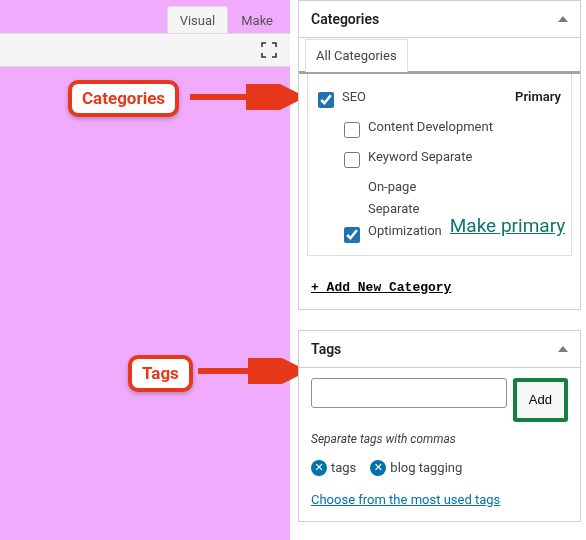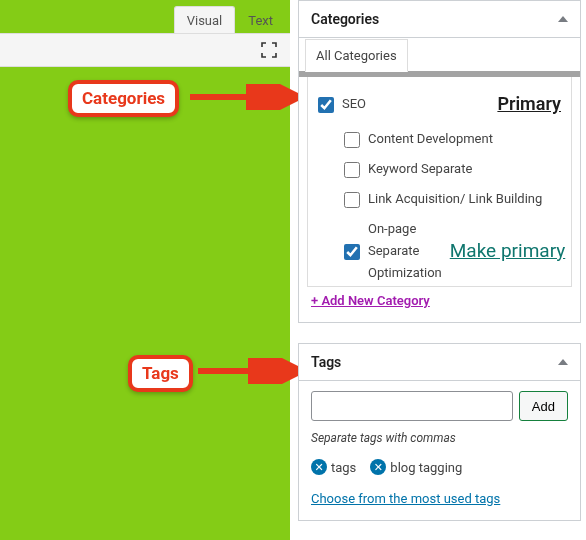--- a/index.html
+++ b/index.html
@@ -12,21 +12,21 @@
     height: 540px;
     position: relative;
     overflow: hidden;
   }
   
   .editor-pane {
     position: absolute;
     left: 0; top: 0;
     width: 290px;
     height: 541px;
-    background: #84cc16;
+    background: #f0abfc;
   }
   .editor-tabs {
     position: absolute;
     top: 6px;
     right: 4px;
     display: flex;
   }
   .editor-tab {
     padding: 6px 12px;
     font-size: 13px;
@@ -85,21 +85,21 @@
     width: 0; height: 0;
     border-left: 5px solid transparent;
     border-right: 5px solid transparent;
     border-bottom: 6px solid #787c82;
   }
   .panel-body {
     padding: 10px 12px 14px;
   }
   .category-tabs {
     display: flex;
-    border-bottom: 6px solid #a3a3a3;
+    border-bottom: 3px solid #a3a3a3;
     margin: -10px -12px 0;
     padding: 0 0 0 0;
   }
   .cat-tab {
     padding: 8px 10px 8px;
     font-size: 13px;
     border: 1px solid transparent;
     border-bottom: none;
     position: relative;
     top: 1px;
@@ -119,85 +119,85 @@
     border: 1px solid #ddd;
     border-top: none;
     max-height: 210px;
     overflow-y: auto;
     padding: 8px 10px 8px;
     margin: 0 -4px 0;
     position: relative;
   }
   .cat-item {
     display: flex;
-    align-items: center;
+    align-items: flex-end;
     padding: 4px 0;
     line-height: 1.7;
   }
   .cat-item.child { margin-left: 26px; }
   .cat-item input[type=checkbox] {
     width: 16px; height: 16px;
     margin-right: 8px;
     margin-top: 2px;
     accent-color: #2271b1;
     flex: none;
   }
   .cat-item .label {
     flex: 1;
     font-size: 13px;
     color: #444;
   }
   .primary-tag {
     font-weight: 600;
     color: #1e1e1e;
-    font-size: 18px;
+    font-size: 13px;
     margin-left: auto;
     padding-left: 8px;
-    text-decoration: underline;
   }
   .make-primary {
     color: #0f766e;
     text-decoration: underline;
     font-size: 19px;
     margin-left: auto;
     cursor: pointer;
     white-space: nowrap;
     padding-left: 8px;
   }
   .add-new-link {
     display: inline-block;
-    margin-top: 6px;
-    color: #a21caf;
+    margin-top: 24px;
+    color: #000000;
     text-decoration: underline;
     font-size: 13px;
     font-weight: 600;
     cursor: pointer;
+    font-family: Liberation Mono, monospace;
   }
   
   .tag-input-row {
     display: flex;
     gap: 6px;
     margin-bottom: 10px;
   }
   .tag-input {
     flex: 1;
     border: 1px solid #8c8f94;
     border-radius: 3px;
     padding: 5px 8px;
     font-size: 13px;
     height: 30px;
   }
   .add-btn {
-    border: 1px solid #15803d;
+    border: 4px solid #15803d;
     background: #f6f7f7;
     border-radius: 3px;
     padding: 0 12px;
     font-size: 13px;
     cursor: pointer;
-    height: 30px;
+    height: 44px;
   }
   .hint {
     color: #404040;
     font-style: italic;
     font-size: 12px;
     margin-bottom: 14px;
   }
   .tag-chips {
     display: flex;
     flex-wrap: wrap;
@@ -249,21 +249,21 @@
   
   .category-list::-webkit-scrollbar { width: 10px; }
   .category-list::-webkit-scrollbar-thumb { background: #c3c4c7; border-radius: 5px; }
 </style>
 </head>
 <body>
 
 <div class="editor-pane">
   <div class="editor-tabs">
     <div class="editor-tab active">Visual</div>
-    <div class="editor-tab">Text</div>
+    <div class="editor-tab">Make</div>
   </div>
   <div class="toolbar-strip">
     <span class="fullscreen-icon">
       <svg width="18" height="18" viewBox="0 0 18 18" fill="none" stroke="#333" stroke-width="1.6">
         <path d="M2 6 V2 H6"></path>
           <path d="M12 2 H16 V6"></path>
           <path d="M16 12 V16 H12"></path>
           <path d="M6 16 H2 V12"></path>
       </svg>
     </span>
@@ -309,24 +309,20 @@
         </div>
         <div class="cat-item child">
           <input type="checkbox" style="">
           <span class="label">Content Development</span>
         </div>
         <div class="cat-item child">
           <input type="checkbox" style="">
           <span class="label">Keyword Separate</span>
         </div>
         <div class="cat-item child">
-          <input type="checkbox" style="">
-          <span class="label">Link Acquisition/ Link Building</span>
-        </div>
-        <div class="cat-item child">
           <input type="checkbox" checked="" style="">
           <span class="label">On-page Separate Optimization</span>
           <span class="make-primary">Make primary</span>
         </div>
       </div>
       <a class="add-new-link">+ Add New Category</a>
     </div>
   </div>
 
   <div class="panel">

